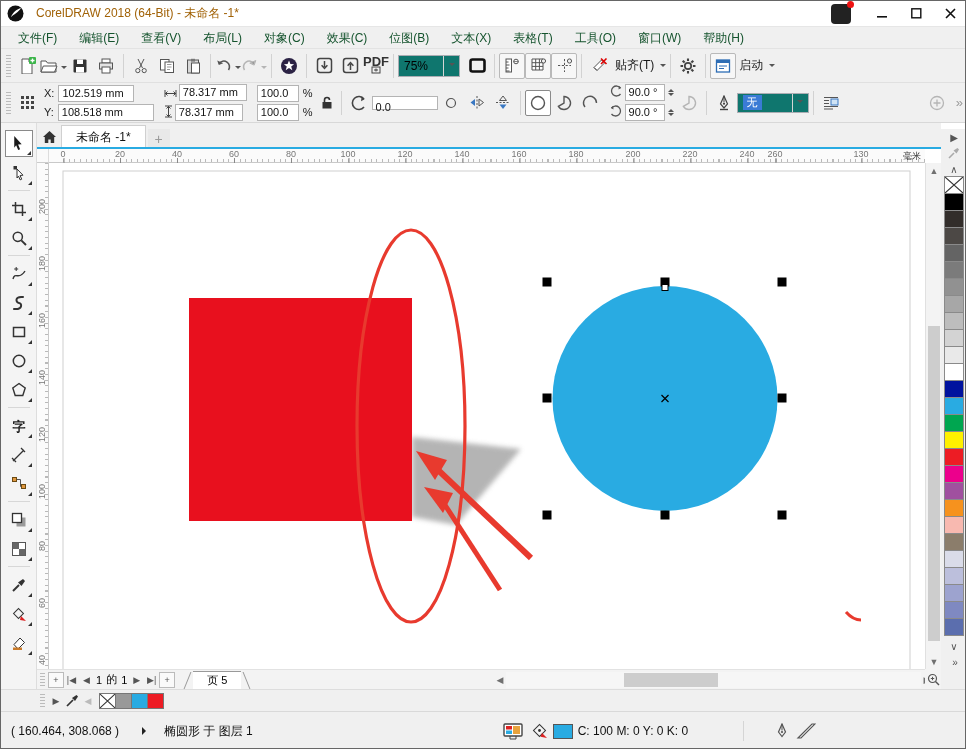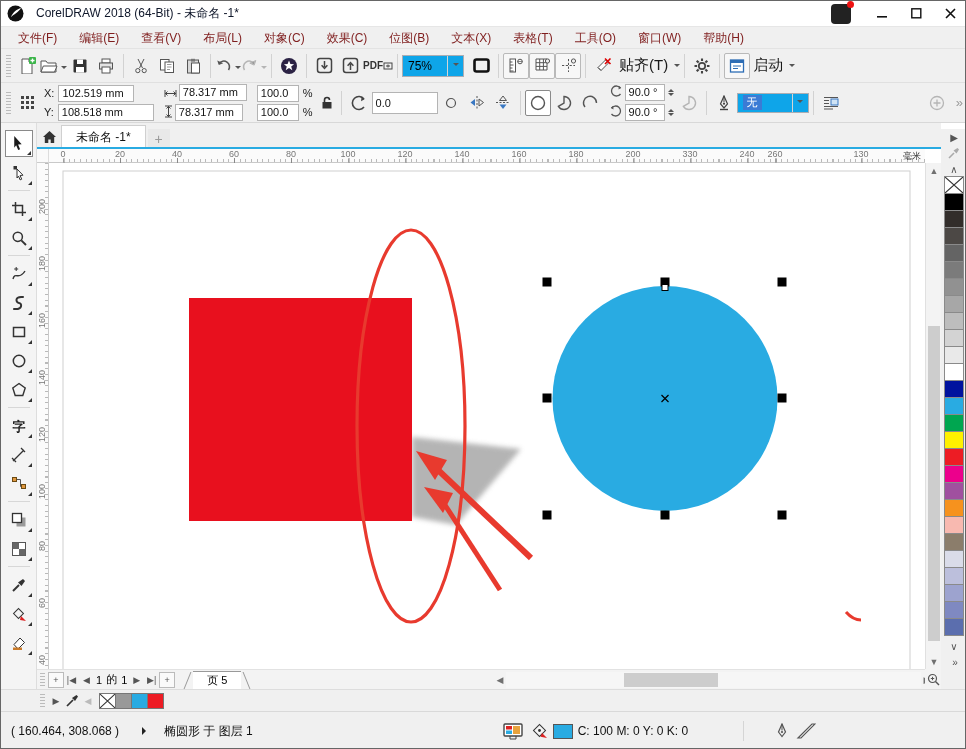--- a/index.html
+++ b/index.html
@@ -1,39 +1,39 @@
 <!DOCTYPE html>
 <html><head>
 <meta charset="utf-8">
 <style>
   html,body{margin:0;padding:0;background:#888;}
   *{box-sizing:border-box;font-family:"Liberation Sans","DejaVu Sans",sans-serif;}
   #app{position:relative;width:966px;height:749px;background:#fff;overflow:hidden;border:1px solid #666;}
   .abs{position:absolute;}
   
   #titlebar{left:0;top:0;width:966px;height:26px;background:#fff;display:flex;align-items:center;border-bottom:1px solid #e6e6e6;}
-  #titlebar .title{font-size:12px;color:#0f172a;margin-left:8px;}
+  #titlebar .title{font-size:12px;color:#a16207;margin-left:8px;}
   .win-btn{width:34px;height:25px;display:flex;align-items:center;justify-content:center;color:#111;font-size:12px;}
   #account-btn{width:20px;height:20px;background:#222;border-radius:4px;position:relative;margin-right:14px;}
   #account-btn .dot{position:absolute;right:-3px;top:-3px;width:7px;height:7px;border-radius:50%;background:#e11;}
   
   #menubar{left:0;top:26px;width:966px;height:22px;background:#f0f0f0;display:flex;align-items:center;padding-left:6px;border-bottom:1px solid #e3e3e3;}
-  .menu-item{font-size:12px;color:#7f1d1d;padding:8px 11px;line-height:22px;}
+  .menu-item{font-size:12px;color:#14532d;padding:8px 11px;line-height:22px;}
   
   #toolbar{left:0;top:48px;width:966px;height:34px;background:#f0f0f0;display:flex;align-items:center;padding-left:2px;border-bottom:1px solid #e0e0e0;}
   #propbar{left:0;top:82px;width:966px;height:40px;background:#f0f0f0;display:flex;align-items:center;padding-left:2px;border-bottom:1px solid #d8d8d8;}
   .grip{width:5px;height:22px;margin:0 3px;background:repeating-linear-gradient(to bottom,#bbb 0 1px,transparent 1px 3px);}
   .tbtn{min-width:26px;height:26px;display:flex;align-items:center;justify-content:center;border-radius:2px;position:relative;}
   .tbtn svg{display:block;}
   .vsep{width:1px;height:24px;background:#d2d2d2;margin:0 4px;}
   .caret{width:0;height:0;border:3.5px solid transparent;border-top-color:#555;margin-left:3px;margin-top:6px;}
   .caret.dis{border-top-color:#b5b5b5;}
-  .combo{height:22px;background:#0ea5e9;border:1px solid #abadb3;display:flex;align-items:center;font-size:12px;padding-left:5px;}
+  .combo{height:22px;background:#0f766e;border:1px solid #abadb3;display:flex;align-items:center;font-size:12px;padding-left:5px;}
   .combo .cbtn{width:16px;height:100%;margin-left:auto;display:flex;align-items:center;justify-content:center;border-left:1px solid #d5d5d5;}
-  .tlabel{font-size:15px;color:#1a1a1a;margin:0 3px;}
+  .tlabel{font-size:12px;color:#1a1a1a;margin:0 3px;}
   .field{background:#fff;border:1px solid #b4b4b4;font-size:11px;height:17px;line-height:15px;padding:0 3px;color:#111;}
   .plabel{font-size:11px;color:#222;margin:0 2px;}
   .pgroup{display:flex;flex-direction:column;gap:2px;margin:0 2px;}
   .prow{display:flex;align-items:center;gap:2px;}
   .spin{display:flex;flex-direction:column;gap:1px;margin-left:1px;}
   .spin i{width:0;height:0;border:3px solid transparent;}
   .spin .up{border-bottom-color:#555;border-top-width:0;}
   .spin .dn{border-top-color:#555;border-bottom-width:0;}
   .toggle{border:1px solid #b9b9b9;background:#f7f7f7;}
   .seltool{border:1px solid #8a8a8a;background:#fff;}
@@ -226,21 +226,21 @@
           <rect x="1.5" y="1.5" width="14" height="14" rx="2.5" fill="none" stroke="#444" stroke-width="1.5"></rect>
           <path d="M8.5 4v6M5.6 8.2l2.9 3.2 2.9-3.2" fill="none" stroke="#444" stroke-width="1.5"></path>
         </svg>
       </div>
     <div class="tbtn">
         <svg width="17" height="17" viewBox="0 0 17 17">
           <rect x="1.5" y="1.5" width="14" height="14" rx="2.5" fill="none" stroke="#444" stroke-width="1.5"></rect>
           <path d="M8.5 13V7M5.6 8.8l2.9-3.2 2.9 3.2" fill="none" stroke="#444" stroke-width="1.5"></path>
         </svg>
       </div>
-    <div class="tbtn" style="flex-direction:row;font-size:10px;font-weight:bold;color:#333;line-height:8px;">
+    <div class="tbtn" style="flex-direction:column;font-size:13px;font-weight:bold;color:#333;line-height:8px;">
       <span>PDF</span>
       <svg width="10" height="8" viewBox="0 0 10 8">
           <rect x="1" y="1" width="8" height="6" fill="none" stroke="#444"></rect>
           <path d="M3 4h4M5 2.5v3" stroke="#444"></path>
         </svg>
     </div>
     <div class="vsep"></div>
     <div class="combo" style="width:62px">
       <span>75%</span>
       <span class="cbtn">
@@ -361,21 +361,21 @@
           <path d="M3.5 6V4a2.5 2.5 0 0 1 5 0" fill="none" stroke="#333" stroke-width="1.6"></path>
         </svg>
       </div>
     <div class="vsep"></div>
     <div class="tbtn">
         <svg width="18" height="18" viewBox="0 0 18 18">
           <path d="M14 13A6.5 6.5 0 1 1 14 5" fill="none" stroke="#444" stroke-width="1.6"></path>
           <path d="M11.5 2.5l3 2.7-3.4 2z" fill="#444"></path>
         </svg>
       </div>
-    <div class="field" style="width:66px;height:22px;line-height:20px">0.0</div>
+    <div class="field" style="width:66px;height:14px;line-height:20px">0.0</div>
     <div class="tbtn">
         <svg width="12" height="12" viewBox="0 0 12 12">
           <circle cx="6" cy="6" r="4.5" fill="none" stroke="#555" stroke-width="1.2"></circle>
         </svg>
       </div>
     <div class="tbtn">
         <svg width="16" height="15" viewBox="0 0 16 15">
           <path d="M8 1v13" stroke="#555" stroke-dasharray="2 1.5"></path>
           <path d="M6 4v7L1.5 7.5z" fill="#3a78c2"></path>
           <path d="M10 4v7l4.5-3.5z" fill="none" stroke="#555"></path>
@@ -607,21 +607,21 @@
         <span class="hlab" style="left: 71px;">20</span>
         <span class="hlab" style="left: 128px;">40</span>
         <span class="hlab" style="left: 185px;">60</span>
         <span class="hlab" style="left: 242px;">80</span>
         <span class="hlab" style="left: 299px;">100</span>
         <span class="hlab" style="left: 356px;">120</span>
         <span class="hlab" style="left: 413px;">140</span>
         <span class="hlab" style="left: 470px;">160</span>
         <span class="hlab" style="left: 527px;">180</span>
         <span class="hlab" style="left: 584px;">200</span>
-        <span class="hlab" style="left: 641px;">330</span>
+        <span class="hlab" style="left: 641px;">220</span>
         <span class="hlab" style="left: 698px;">240</span>
         <span class="hlab" style="left: 726px;">260</span>
         <span class="hlab" style="left: 812px;">130</span>
       </span>
     <span class="unit">毫米</span>
   </div>
   <div id="vruler">
       <span class="vlab" style="top: 36px;">200</span>
       <span class="vlab" style="top: 93px;">180</span>
       <span class="vlab" style="top: 150px;">160</span>

